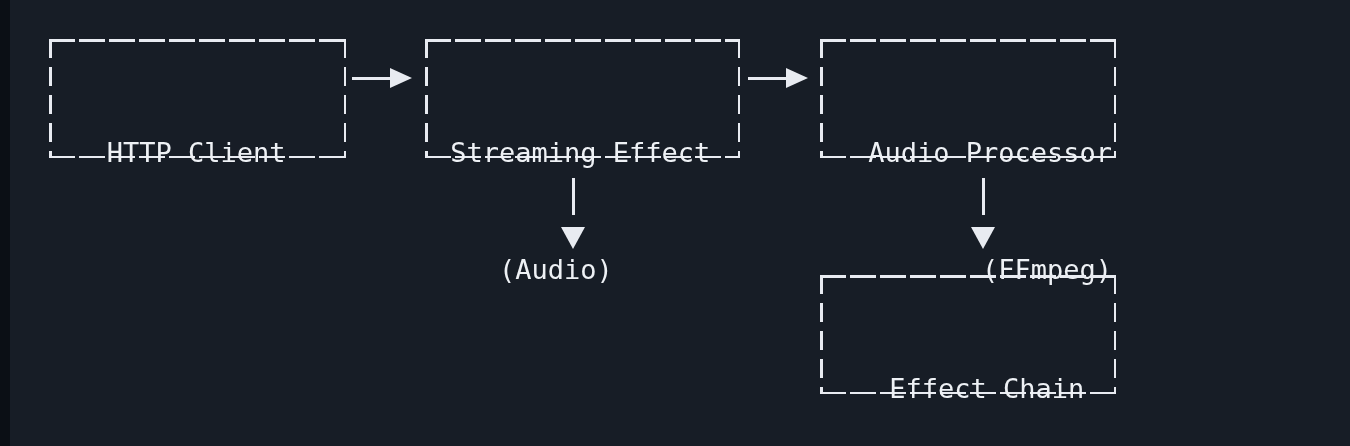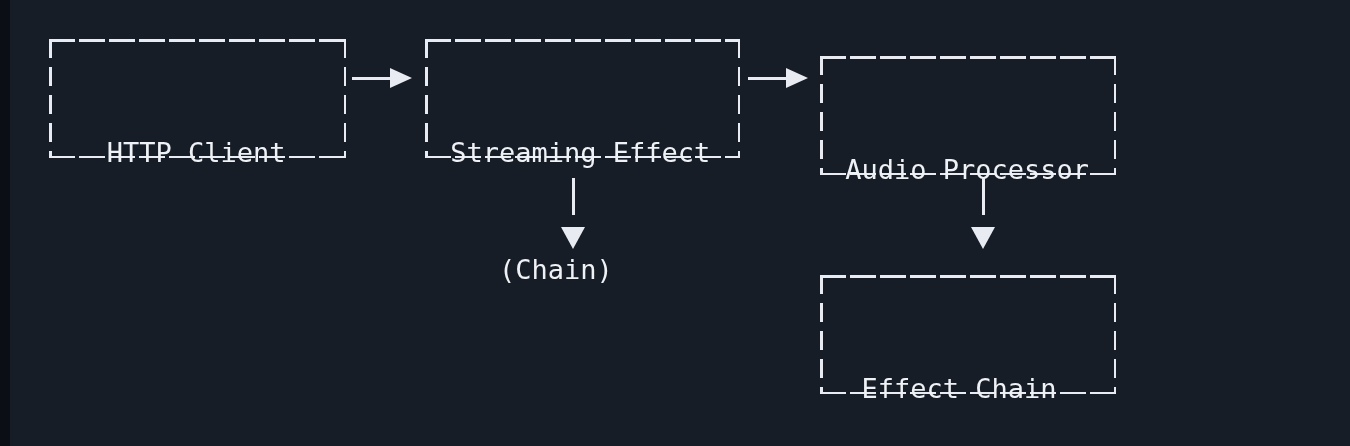--- a/index.html
+++ b/index.html
@@ -47,23 +47,23 @@
     left: 9px; top: 16px; right: 4px;
     color: var(--tc);
     font-size: 27px;
     line-height: 39px;
     white-space: pre;
   }
   .ln { display: block; height: 39px; }
 
   .n1 { left: 49px;  top: 39px;  width: 297px; height: 119px; }
   .n2 { left: 425px; top: 39px;  width: 315px; height: 119px; }
-  .n3 { left: 820px; top: 56px;  width: 296px; height: 119px; }
+  .n3 { left: 820px; top: 39px;  width: 296px; height: 119px; text-align: right; }
   .n4 { left: 425px; top: 275px; width: 315px; height: 119px; }
-  .n5 { left: 820px; top: 275px; width: 296px; height: 119px; }
+  .n5 { left: 820px; top: 275px; width: 296px; height: 119px; text-align: center; }
 
   
   .arrow-right { position: absolute; width: 62px; height: 21px; }
   .h-shaft {
     position: absolute; left: 0; top: 9px;
     width: 40px; height: 3px;
     background: var(--lc);
   }
   .head-right {
     position: absolute; left: 38px; top: 0;
@@ -108,31 +108,32 @@
     </div>
   </div>
 
   <div class="node n2">
     <div class="edge e-top"></div>
     <div class="edge e-bottom"></div>
     <div class="edge e-left"></div>
     <div class="edge e-right"></div>
     <div class="node-text">
       <span class="ln"> Streaming Effect</span>
-      <span class="ln">    (Chain)</span>
+      <span class="ln">    (Audio)</span>
     </div>
   </div>
 
   <div class="node n3">
     <div class="edge e-top"></div>
     <div class="edge e-bottom"></div>
     <div class="edge e-left"></div>
     <div class="edge e-right"></div>
     <div class="node-text">
       <span class="ln"> Audio Processor</span>
+      <span class="ln">   (FFmpeg)</span>
     </div>
   </div>
 
 
   <div class="node n5">
     <div class="edge e-top"></div>
     <div class="edge e-bottom"></div>
     <div class="edge e-left"></div>
     <div class="edge e-right"></div>
     <div class="node-text">

